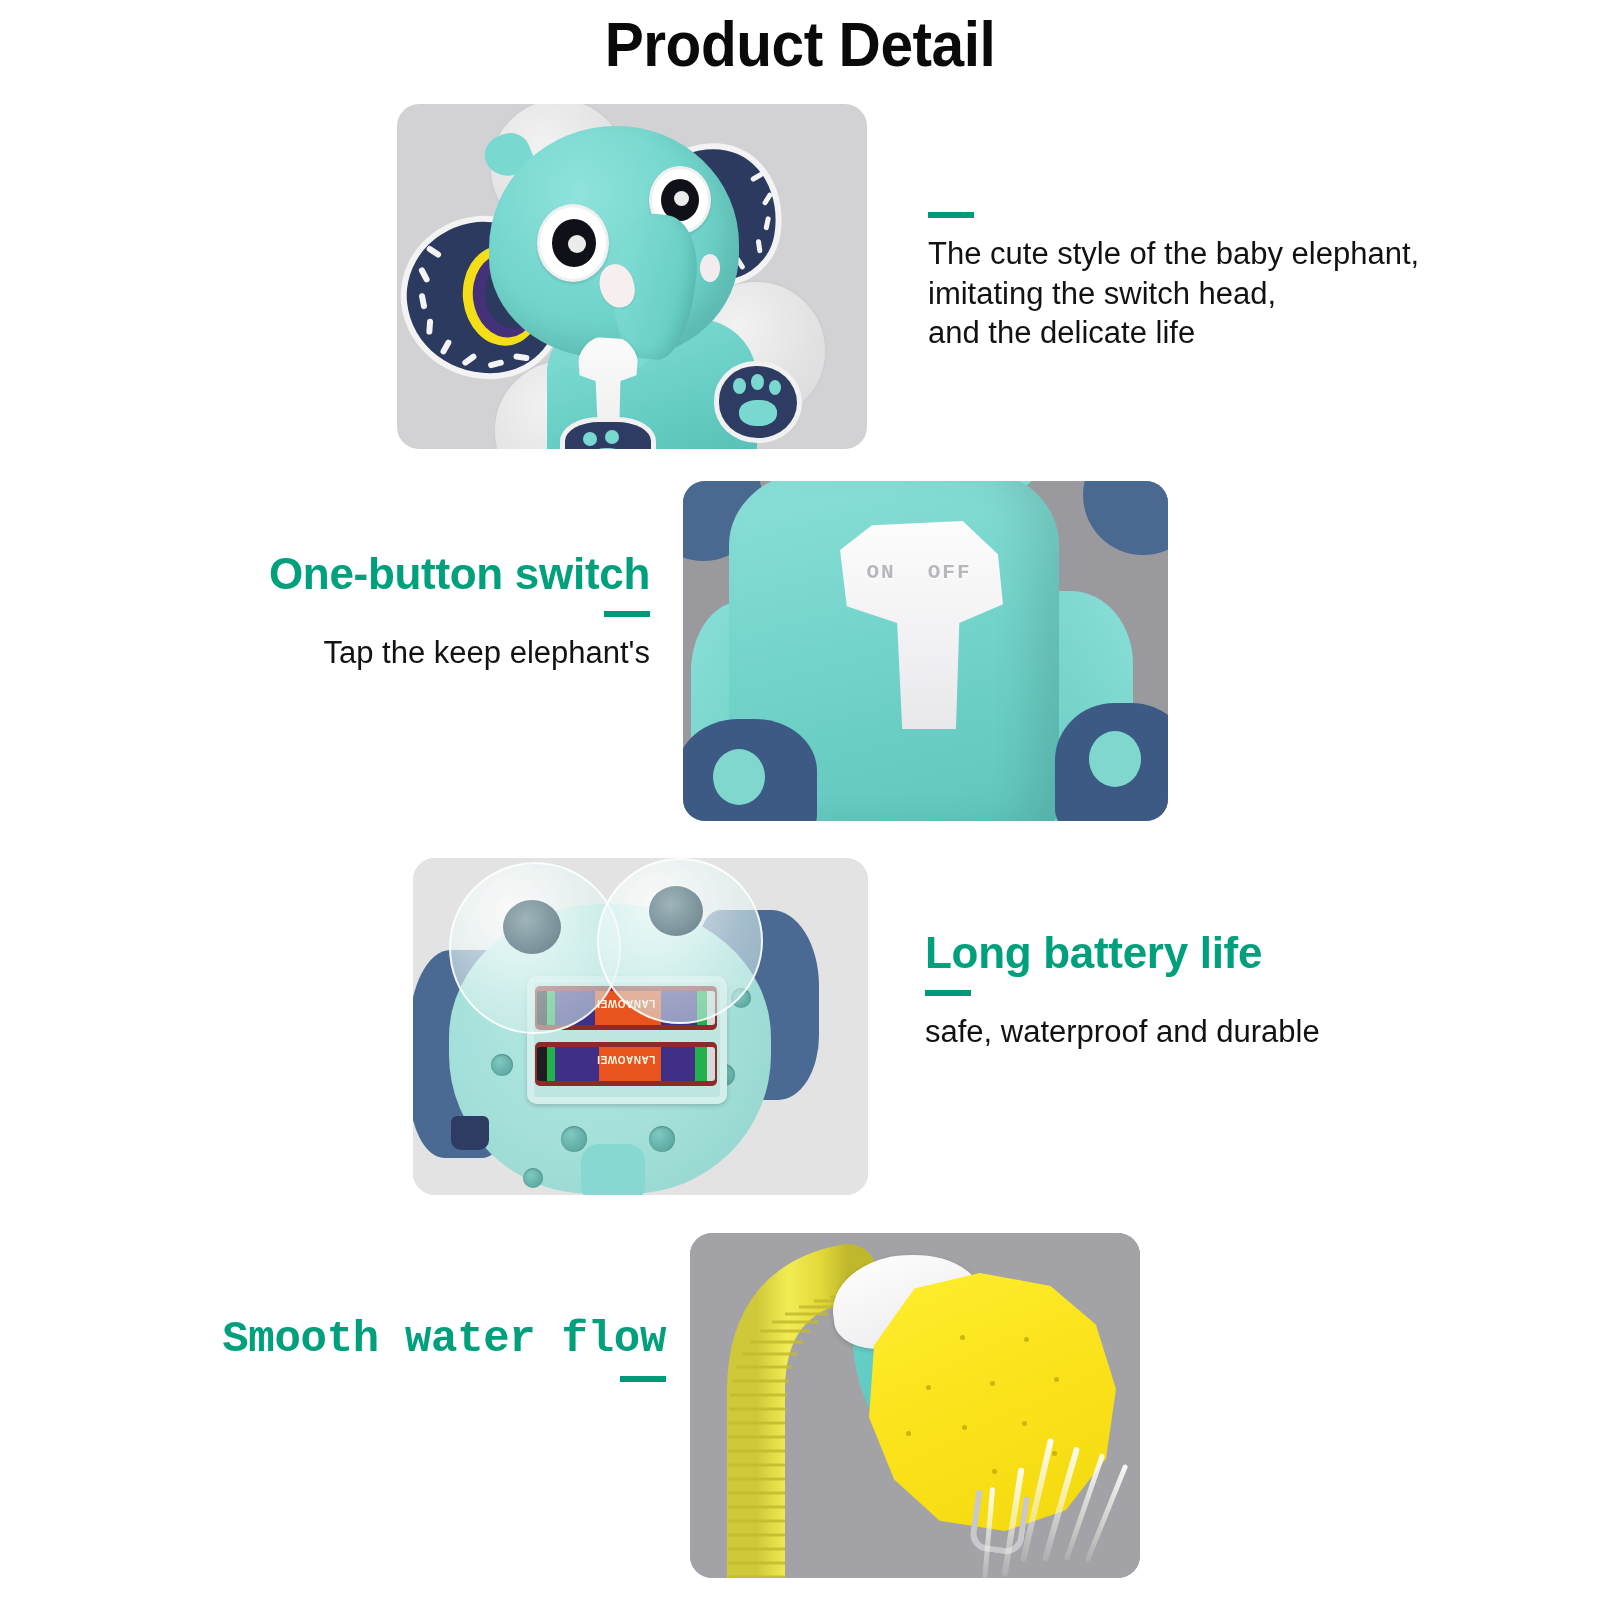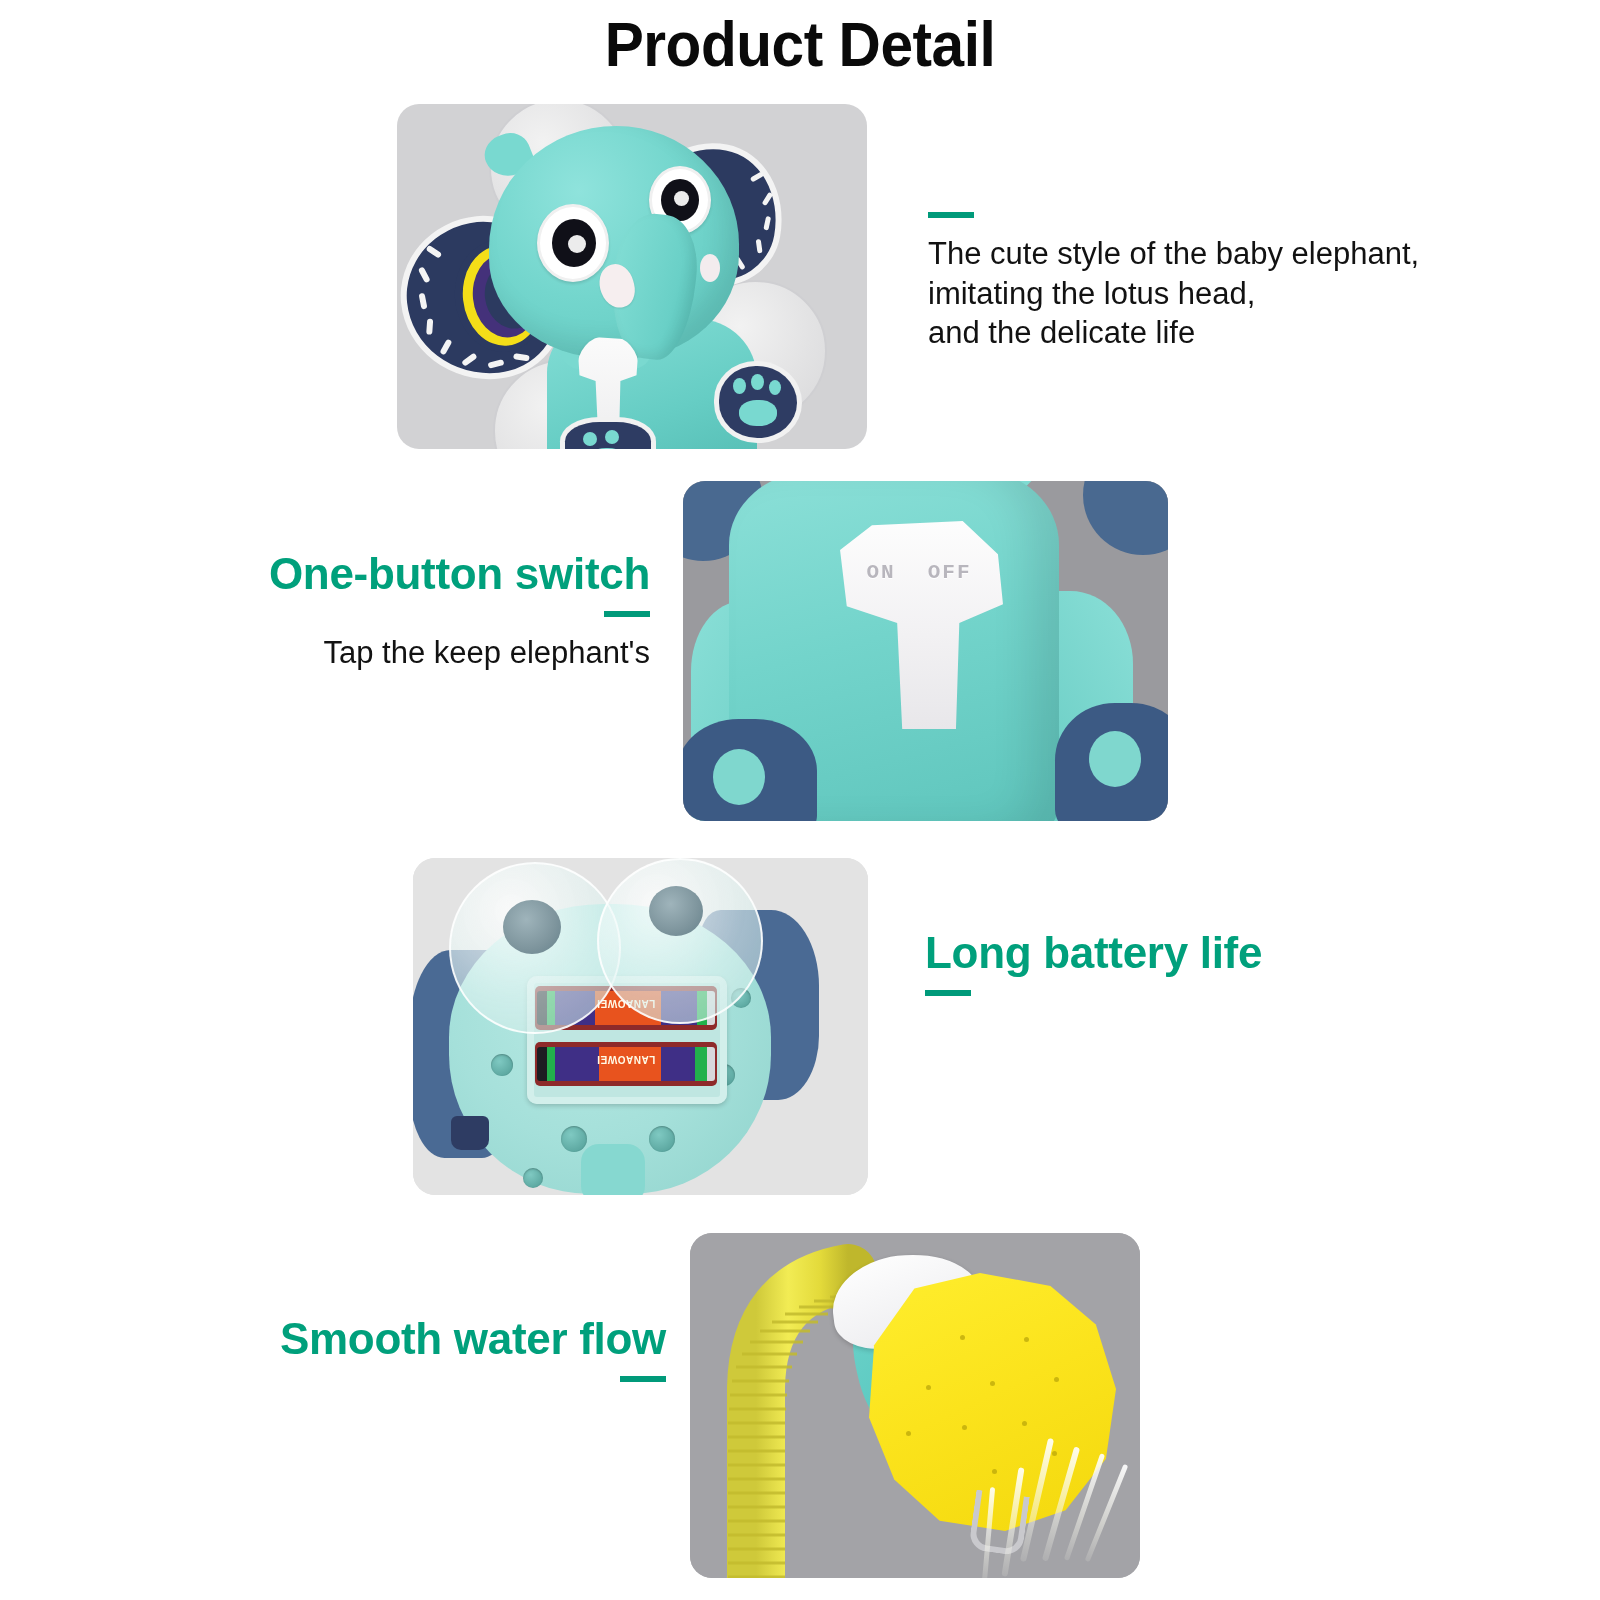--- a/index.html
+++ b/index.html
@@ -56,21 +56,21 @@
     font-weight:500;
     white-space:nowrap;
   }
   .t-left{text-align:left;}
   .t-right{text-align:right;}
   .t-right .dash{margin-left:auto;}
 
   .tb1{left:928px;top:198px;}
   .tb2{right:950px;top:551px;}
   .tb3{left:925px;top:930px;}
-  .tb4{right:934px;top:1316px;}
+  .tb4{right:934px;top:1316px;font-family:Liberation Mono, monospace;}
 
   
   .p1-suction{
     position:absolute;border-radius:50%;
     background:radial-gradient(circle at 38% 32%,#f2f2f2 0%,#e3e3e4 55%,#d8d8da 100%);
     border:2px solid #cfcfd2;
   }
   .p1-suc-a{left:92px;top:-6px;width:136px;height:136px;}
   .p1-suc-b{left:96px;top:255px;width:140px;height:140px;}
   .p1-suc-c{left:288px;top:176px;width:138px;height:138px;}
@@ -560,33 +560,34 @@
       <div class="p4-jet" style="left:262px;top:196px;width:5px;height:112px;transform:rotate(19deg);"></div>
       <div class="p4-jet" style="left:190px;top:212px;width:6px;height:110px;transform:rotate(9deg);"></div>
       <div class="p4-jet" style="left:166px;top:232px;width:5px;height:96px;transform:rotate(5deg);"></div>
       <div class="p4-jet" style="left:284px;top:206px;width:5px;height:104px;transform:rotate(22deg);"></div>
     </div>
   </div>
 
   <div class="tblock tb1 t-left">
     <span class="dash"></span>
     <p>The cute style of the baby elephant,</p>
-    <p>imitating the lotus head,</p>
+    <p>imitating the switch head,</p>
     <p>and the delicate life</p>
   </div>
 
   <div class="tblock tb2 t-right">
     <h3>One-button switch</h3>
     <span class="dash"></span>
     <p>Tap the keep elephant's</p>
   </div>
 
   <div class="tblock tb3 t-left">
     <h3>Long battery life</h3>
     <span class="dash"></span>
+    <p>safe, waterproof and durable</p>
   </div>
 
   <div class="tblock tb4 t-right">
     <h3>Smooth water flow</h3>
     <span class="dash"></span>
   </div>
 
 </div>
 
 </body></html>

